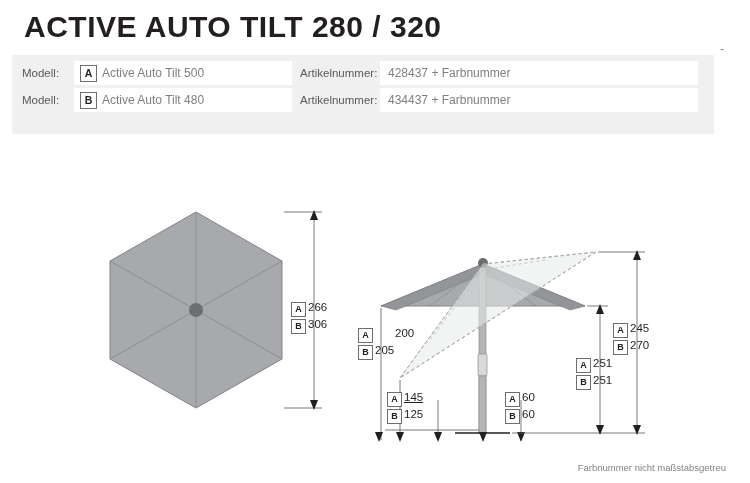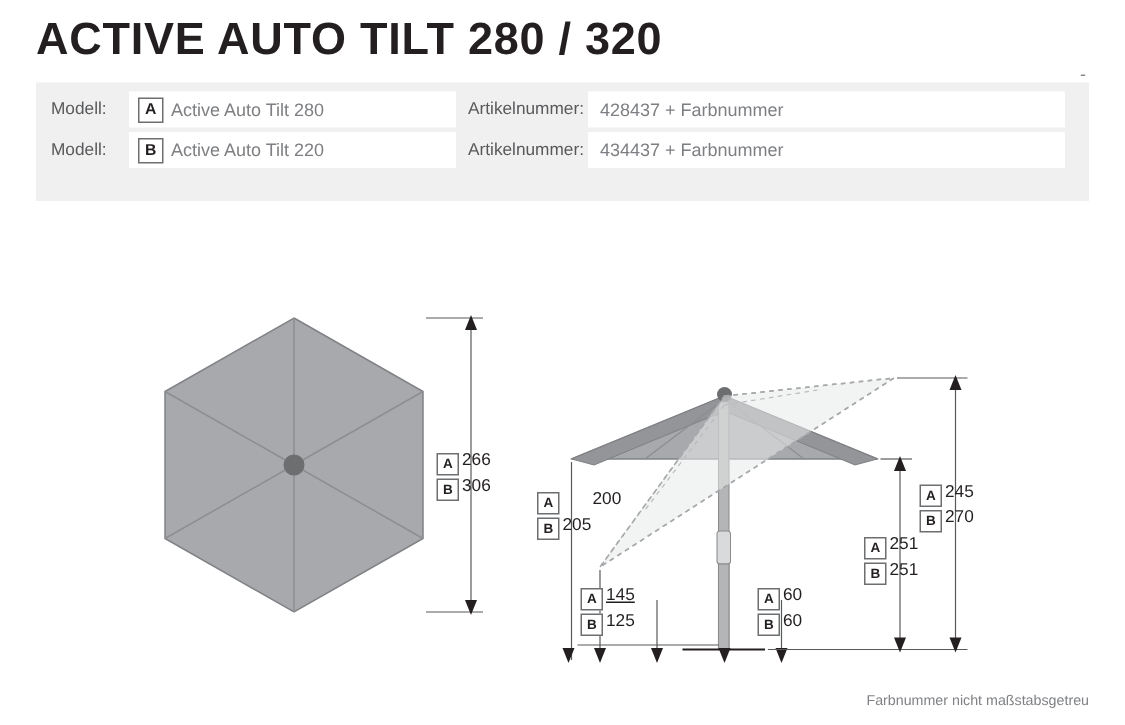--- a/index.html
+++ b/index.html
@@ -28,21 +28,21 @@
     top: 10px;
     font-size: 30px;
     font-weight: bold;
     letter-spacing: 0.5px;
     color: #231f20;
     white-space: nowrap;
   }
   
   .spec-block {
     position: absolute;
-    left: 24px;
+    left: 12px;
     top: 55px;
     width: 702px;
     height: 79px;
     background: #f0f0f0;
   }
   .spec-row {
     position: absolute;
     left: 0;
     width: 702px;
     height: 26px;
@@ -141,33 +141,33 @@
 <div id="page">
 
   <div class="title">ACTIVE AUTO TILT 280 / 320</div>
 
   <div class="spec-block">
 
     <div class="spec-row r1">
       <div class="lbl modell">Modell:</div>
       <div class="valbox model">
         <div class="chip">A</div>
-        <div class="valtext">Active Auto Tilt 280</div>
+        <div class="valtext">Active Auto Tilt 500</div>
       </div>
       <div class="lbl artnr">Artikelnummer:</div>
       <div class="valbox art">
         <div class="valtext plain">428437 + Farbnummer</div>
       </div>
     </div>
 
     <div class="spec-row r2">
       <div class="lbl modell">Modell:</div>
       <div class="valbox model">
         <div class="chip">B</div>
-        <div class="valtext">Active Auto Tilt 220</div>
+        <div class="valtext">Active Auto Tilt 480</div>
       </div>
       <div class="lbl artnr">Artikelnummer:</div>
       <div class="valbox art">
         <div class="valtext plain">434437 + Farbnummer</div>
       </div>
     </div>
 
   </div>
 
   <div class="tickmark">-</div>

